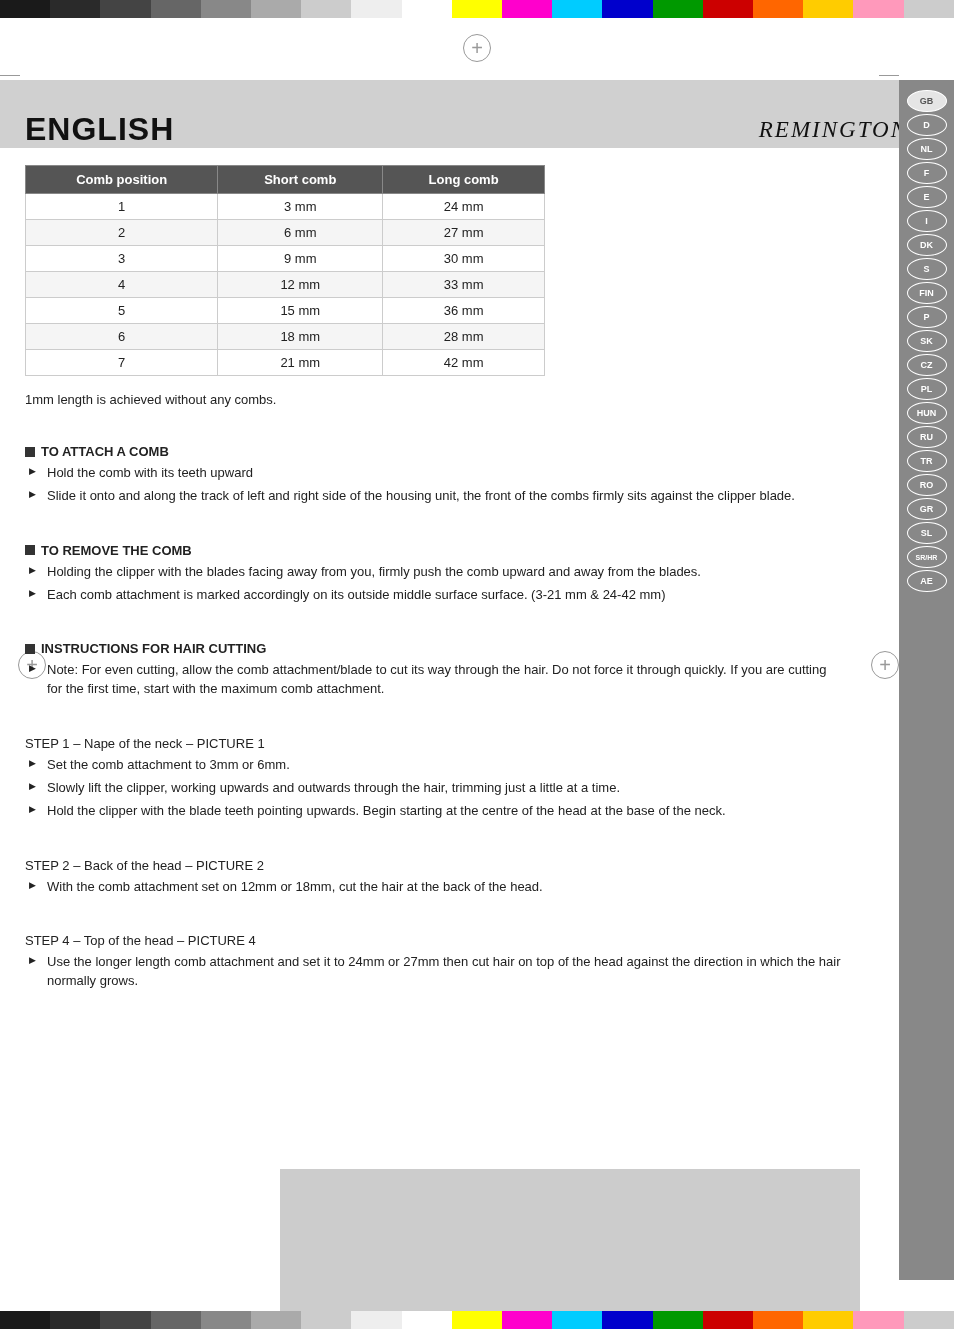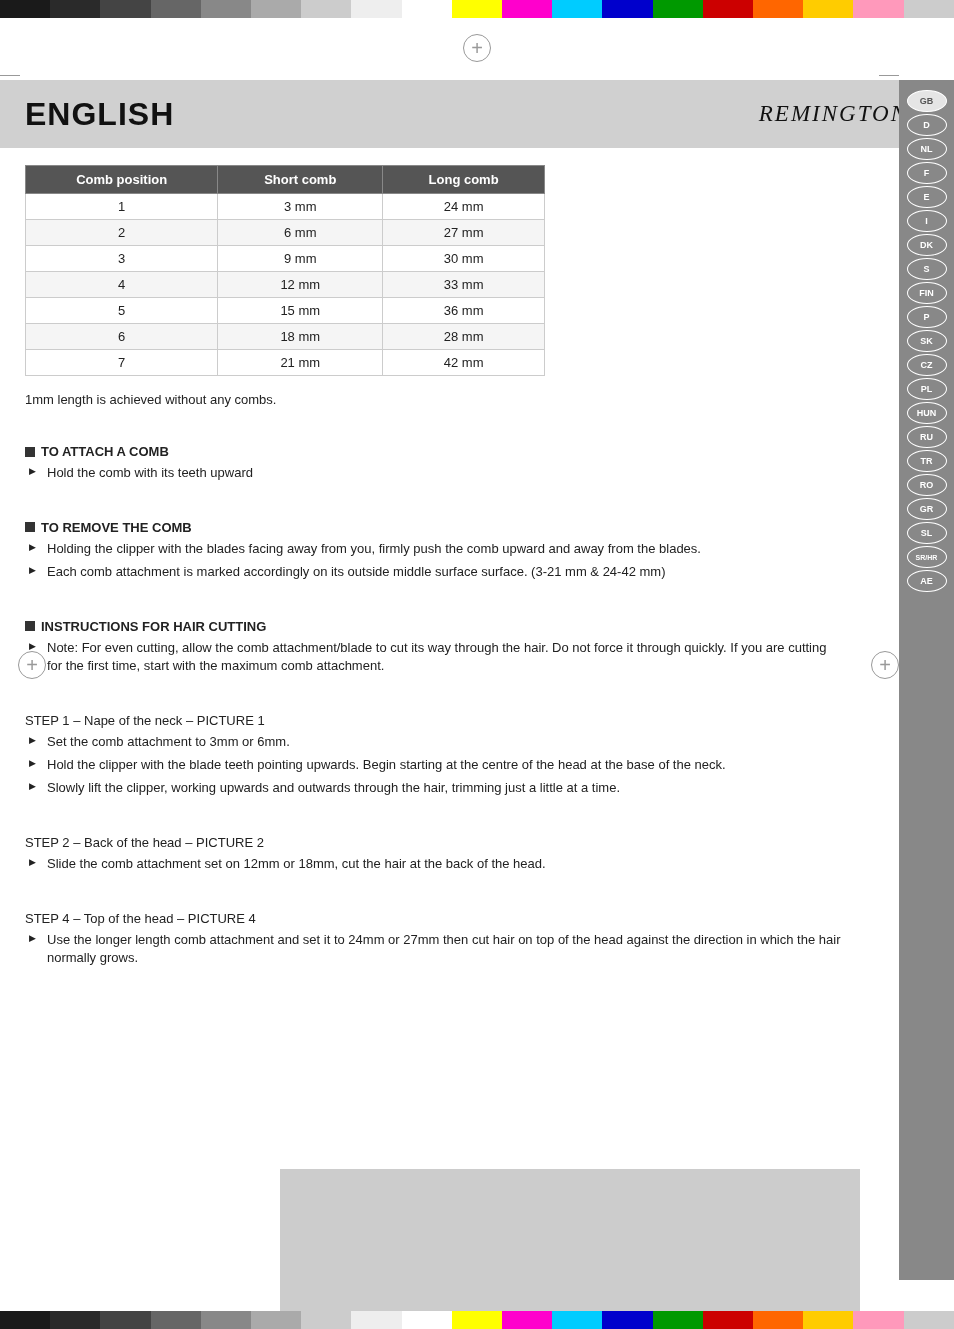--- a/index.html
+++ b/index.html
@@ -67,21 +67,21 @@
 
     
     .header-band {
       position: absolute;
       top: 80px;
       left: 0;
       width: 940px;
       height: 68px;
       background: #d0d0d0;
       display: flex;
-      align-items: center;
+      align-items: flex-end;
       justify-content: space-between;
       padding: 0 20px 0 25px;
     }
     .header-english {
       font-size: 32px;
       font-weight: 900;
       color: #111;
       letter-spacing: 1px;
     }
     .remington-logo {
@@ -385,20 +385,21 @@
 
   <p class="note-text">1mm length is achieved without any combs.</p>
 
   <div class="section">
     <div class="section-title">
       <span class="section-square"></span>
       <span>TO ATTACH A COMB</span>
     </div>
     <ul class="bullet-list" id="attach-bullets">
         <li>Hold the comb with its teeth upward</li>
+        <li>Slide it onto and along the track of left and right side of the housing unit, the front of the combs firmly sits against the clipper blade.</li>
       </ul>
   </div>
 
   <div class="section">
     <div class="section-title">
       <span class="section-square"></span>
       <span>TO REMOVE THE COMB</span>
     </div>
     <ul class="bullet-list" id="remove-bullets">
         <li>Holding the clipper with the blades facing away from you, firmly push the comb upward and away from the blades.</li>
@@ -414,28 +415,28 @@
     <ul class="bullet-list" id="instructions-bullets">
         <li>Note: For even cutting, allow the comb attachment/blade to cut its way through the hair. Do not force it through quickly. If you are cutting for the first time, start with the maximum comb attachment.</li>
       </ul>
   </div>
 
   <div id="steps-container">
       <div class="section">
         <div class="step-title">STEP 1 – Nape of the neck – PICTURE 1</div>
         <ul class="bullet-list">
           <li>Set the comb attachment to 3mm or 6mm.</li>
+          <li>Slowly lift the clipper, working upwards and outwards through the hair, trimming just a little at a time.</li>
           <li>Hold the clipper with the blade teeth pointing upwards. Begin starting at the centre of the head at the base of the neck.</li>
-          <li>Slowly lift the clipper, working upwards and outwards through the hair, trimming just a little at a time.</li>
         </ul>
       </div>
       <div class="section">
         <div class="step-title">STEP 2 – Back of the head – PICTURE 2</div>
         <ul class="bullet-list">
-          <li>Slide the comb attachment set on 12mm or 18mm, cut the hair at the back of the head.</li>
+          <li>With the comb attachment set on 12mm or 18mm, cut the hair at the back of the head.</li>
         </ul>
       </div>
       <div class="section">
         <div class="step-title">STEP 4 – Top of the head – PICTURE 4</div>
         <ul class="bullet-list">
           <li>Use the longer length comb attachment and set it to 24mm or 27mm then cut hair on top of the head against the direction in which the hair normally grows.</li>
         </ul>
       </div>
     </div>
 

